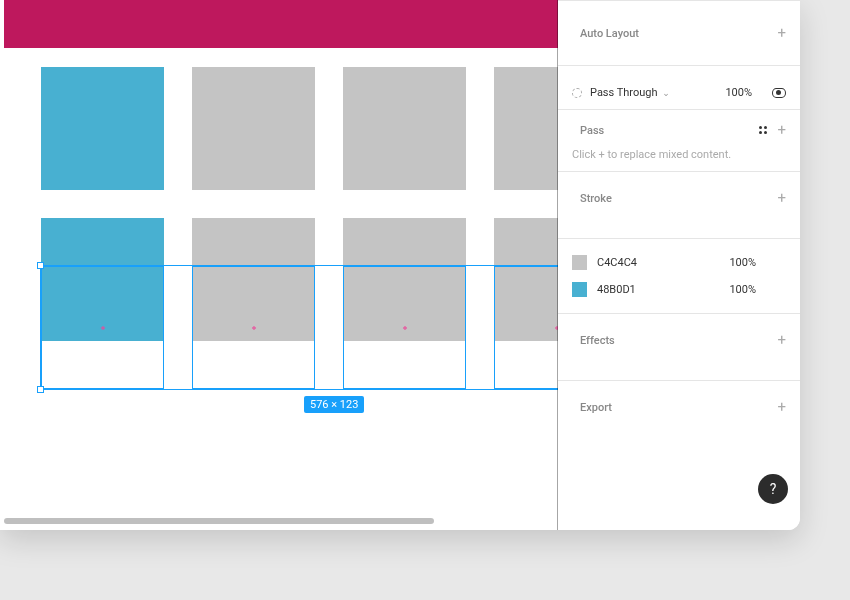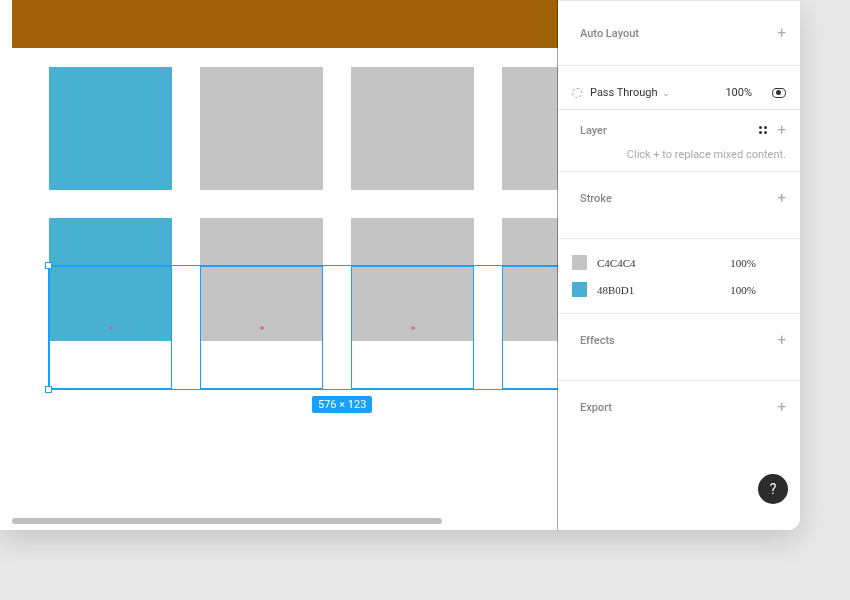--- a/index.html
+++ b/index.html
@@ -21,24 +21,24 @@
     background: #fff;
     border-radius: 0 0 12px 0;
     box-shadow: 0 10px 30px rgba(0,0,0,0.15);
     overflow: hidden;
   }
 
   
   .canvas-area {
     position: absolute;
     top: 0;
-    left: 12px;
+    left: 4px;
     width: 646px;
     height: 530px;
-    background: #a16207;
+    background: #be185d;
   }
   .artboard {
     position: absolute;
     top: 48px;
     left: 0;
     width: 558px;
     height: 482px;
     background: #fff;
   }
 
@@ -196,34 +196,33 @@
   }
   .eye::after {
     content: "";
     position: absolute;
     top: 2px; left: 4px;
     width: 5px; height: 5px;
     background: #333;
     border-radius: 50%;
   }
 
-  .hint { color: #aaa; padding-top: 8px; text-align: right; }
+  .hint { color: #aaa; padding-top: 8px; }
 
   .swatch {
     width: 15px; height: 15px;
     flex-shrink: 0;
   }
   .swatch.gray { background: #c4c4c4; }
   .swatch.blue { background: #48b0d1; }
   .color-row {
     display: flex;
     align-items: center;
     gap: 10px;
     padding: 6px 0;
-    font-family: Liberation Serif, serif;
   }
   .color-row .hex { width: 56px; }
   .color-row .pct { margin-left: auto; margin-right: 30px; }
 
   
   .help {
     position: absolute;
     right: 12px;
     bottom: 26px;
     width: 30px; height: 30px;
@@ -303,21 +302,21 @@
             <span class="chev">⌄</span>
           </span>
           <span class="opacity-val">100%</span>
           <span class="eye"></span>
         </div>
       </div>
     </div>
 
     <div class="section">
       <div class="section-row">
-        <span class="section-title muted">Layer</span>
+        <span class="section-title muted">Pass</span>
         <span style="display:flex;align-items:center;">
           <span class="four-dots">
               <span></span>
               <span></span>
               <span></span>
               <span></span>
             </span>
           <span class="plus">+</span>
         </span>
       </div>

